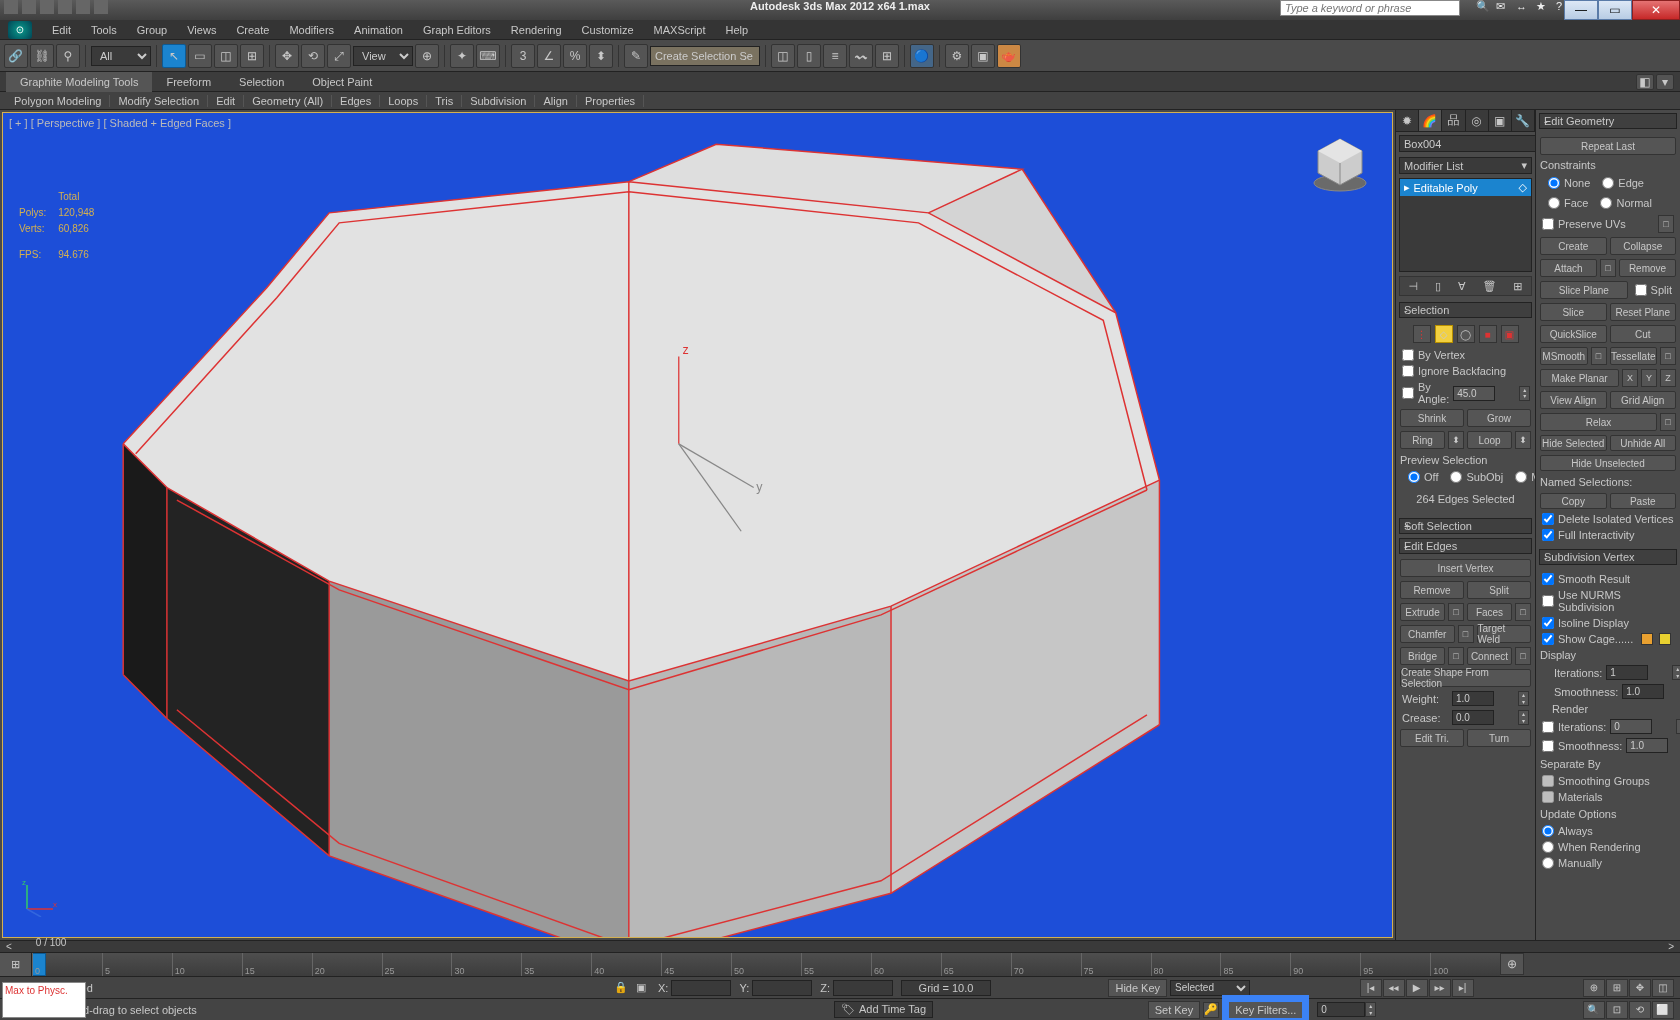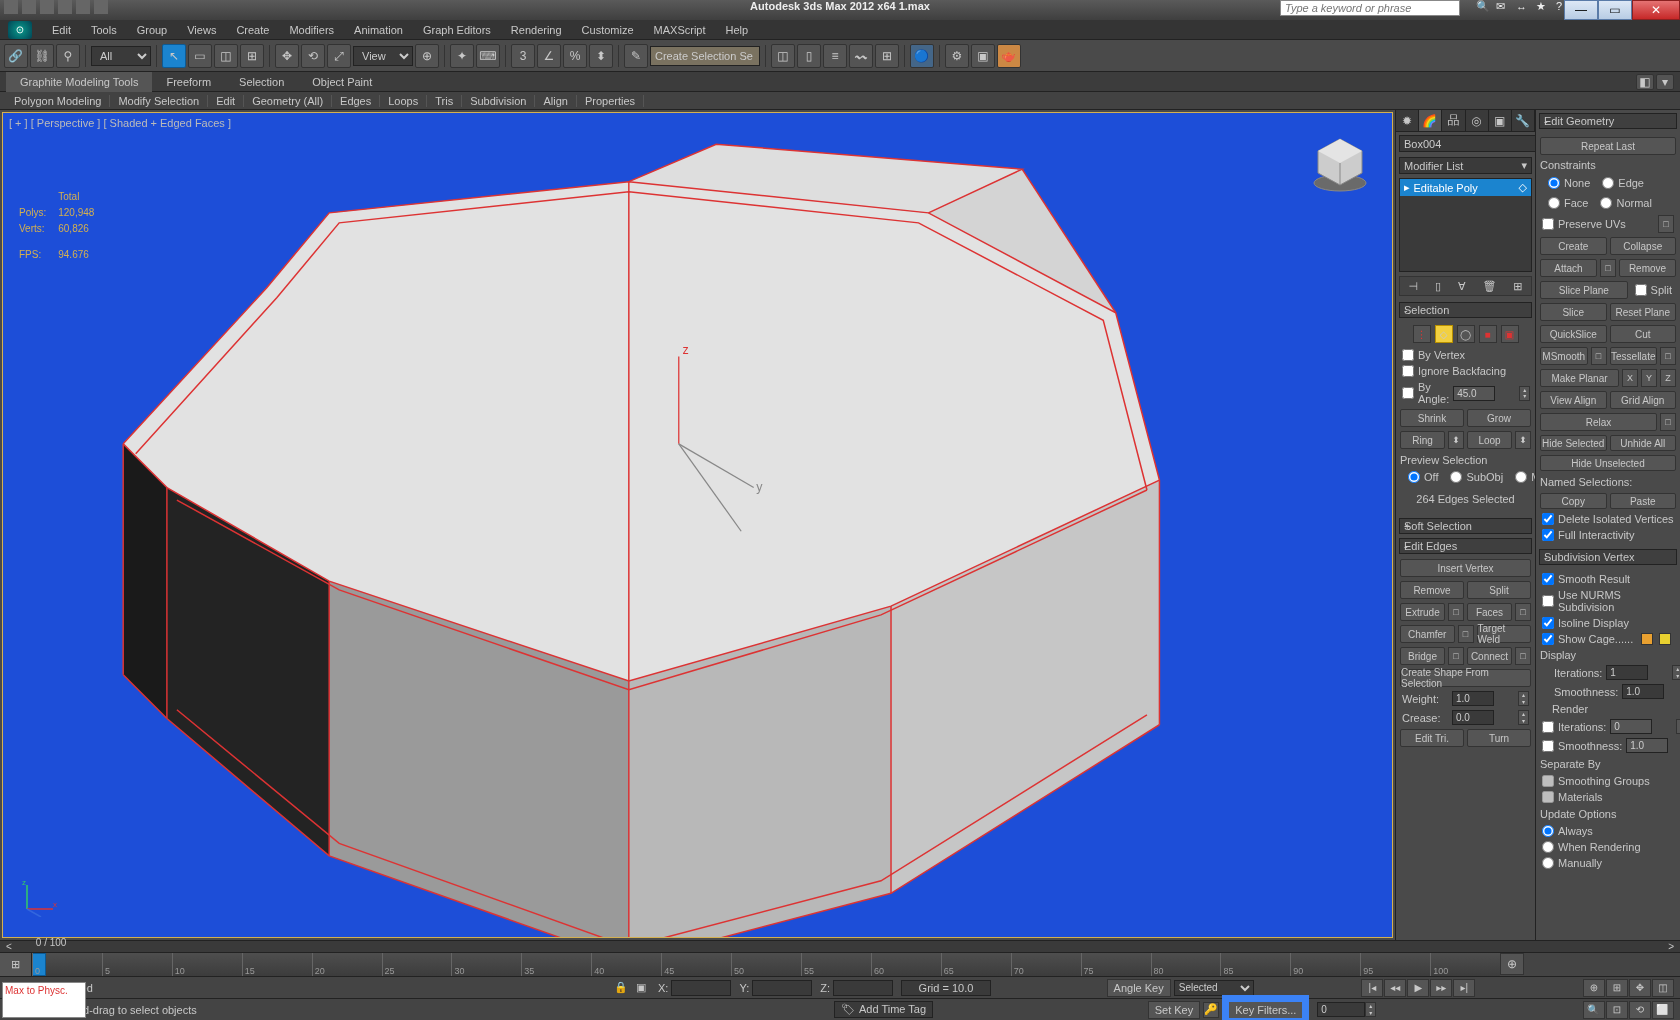--- a/index.html
+++ b/index.html
@@ -698,21 +698,21 @@
         <label>Y:</label>
         <input value="" style="">
       </div>
     <div class="coordbox">
         <label>Z:</label>
         <input value="" style="">
       </div>
     <span style="width:90px;text-align:center;background:#3a3a3a;border:1px solid #222;padding:1px 6px">Grid = 10.0</span>
     <span style="margin-left:auto"></span>
     <div class="autokey">
-        <span style="background:#555;border:1px solid #333;padding:2px 6px">Angle Key</span>
+        <span style="background:#555;border:1px solid #333;padding:2px 6px">Hide Key</span>
         <select><option>Selected</option></select>
       </div>
     <div class="playbtns">
       <span>|◂</span>
       <span>◂◂</span>
       <span>▶</span>
       <span>▸▸</span>
       <span>▸|</span>
     </div>
     <div class="playbtns">

